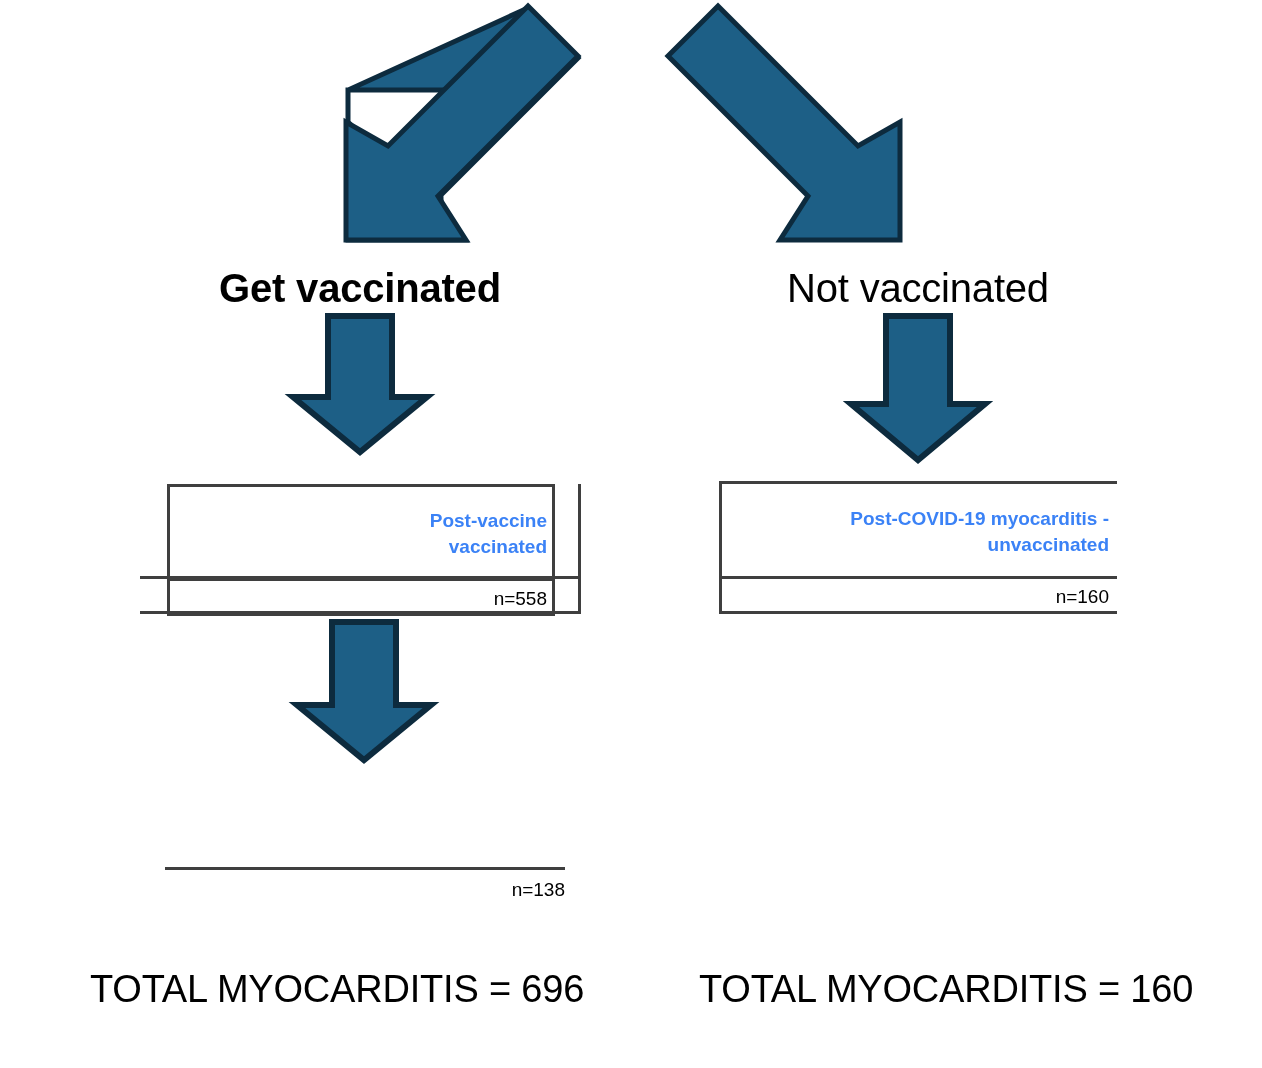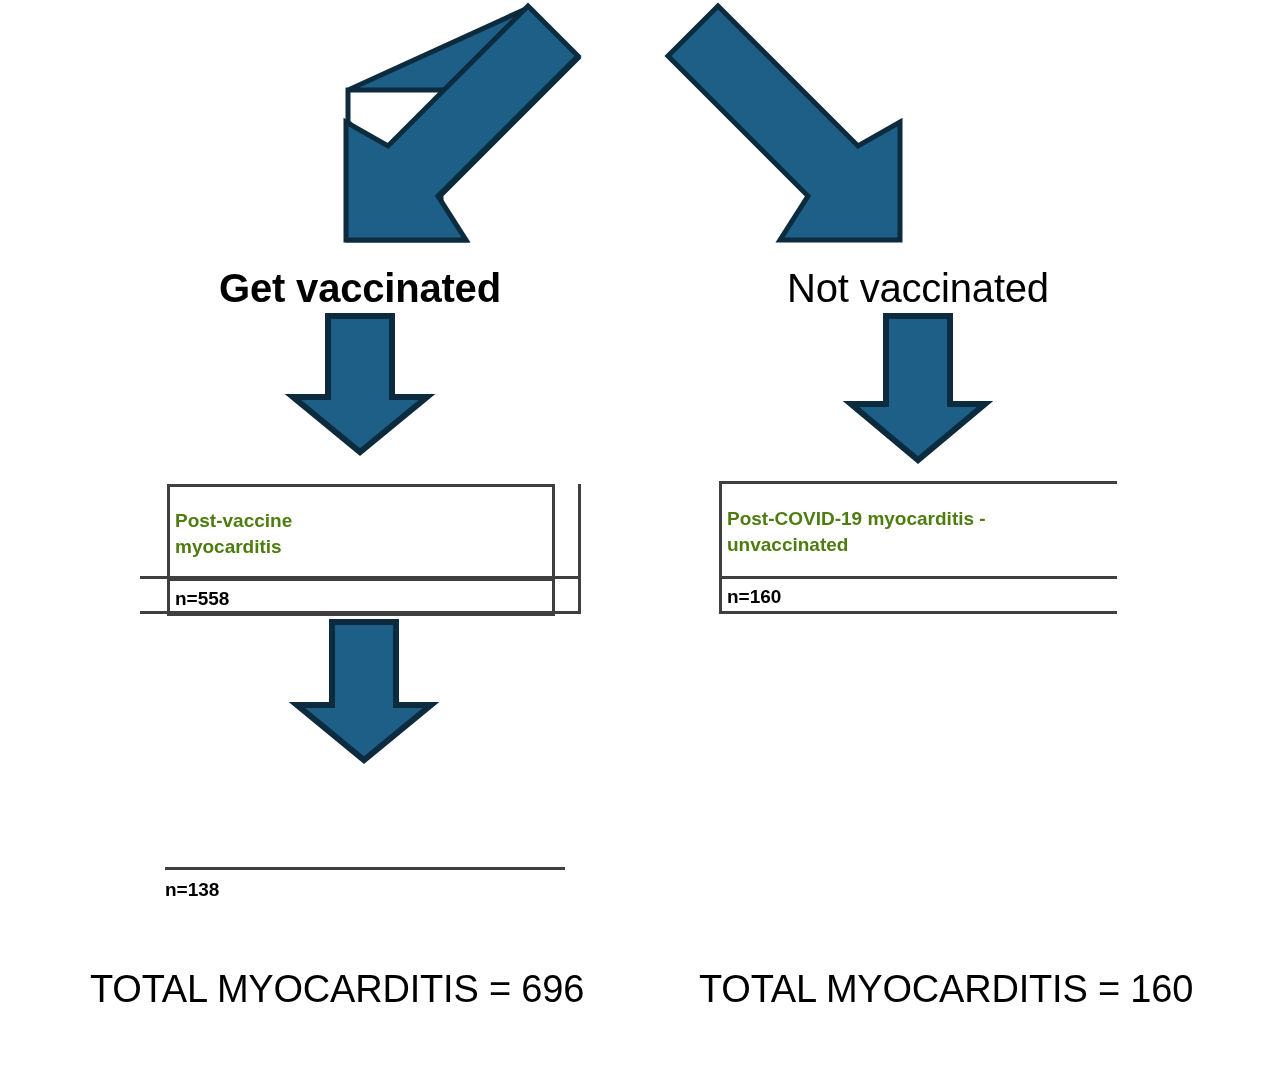--- a/index.html
+++ b/index.html
@@ -40,28 +40,28 @@
     white-space: nowrap;
     line-height: 1;
     text-align: right;
   }
 
   
   .box-title {
     font-size: 19px;
     font-weight: 700;
     line-height: 1.35;
-    text-align: left;
-    color: #4d7c0f;
+    text-align: right;
+    color: #3b82f6;
   }
   .box-n {
     font-size: 19px;
-    font-weight: 700;
+    font-weight: 400;
     line-height: 1.35;
-    text-align: left;
+    text-align: right;
     color: #000000;
   }
 
   .rule {
     background: #3f3f3f;
   }
   .vrule {
     background: #3f3f3f;
   }
 
@@ -100,21 +100,21 @@
   <div class="abs vrule" style="left:578px; top:484px; width:3px; height:130px;"></div>
 
   <div class="abs rule" style="left:167px; top:484px; width:388px; height:3px;"></div>
   <div class="abs rule" style="left:167px; top:578px; width:388px; height:3px;"></div>
   <div class="abs rule" style="left:167px; top:613px; width:388px; height:3px;"></div>
   <div class="abs vrule" style="left:167px; top:484px; width:3px; height:132px;"></div>
   <div class="abs vrule" style="left:552px; top:484px; width:3px; height:132px;"></div>
 
   <div class="abs box-title" style="left:175px; top:508px; width:372px;">
     <div>Post-vaccine</div>
-    <div>myocarditis</div>
+    <div>vaccinated</div>
   </div>
   <div class="abs box-n" style="left:175px; top:586px; width:372px;">n=558</div>
 
   <div class="abs rule" style="left:719px; top:481px; width:398px; height:3px;"></div>
   <div class="abs rule" style="left:719px; top:576px; width:398px; height:3px;"></div>
   <div class="abs rule" style="left:719px; top:611px; width:398px; height:3px;"></div>
   <div class="abs vrule" style="left:719px; top:481px; width:3px; height:133px;"></div>
 
   <div class="abs box-title" style="left:727px; top:506px; width:382px;">
     <div>Post-COVID-19 myocarditis -</div>

